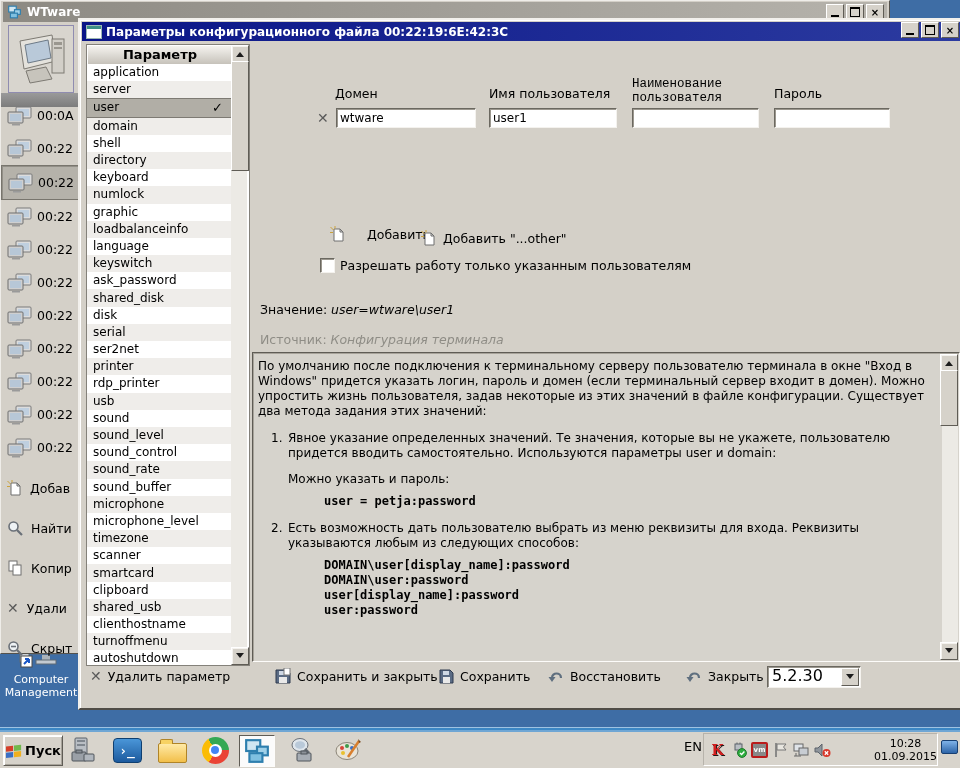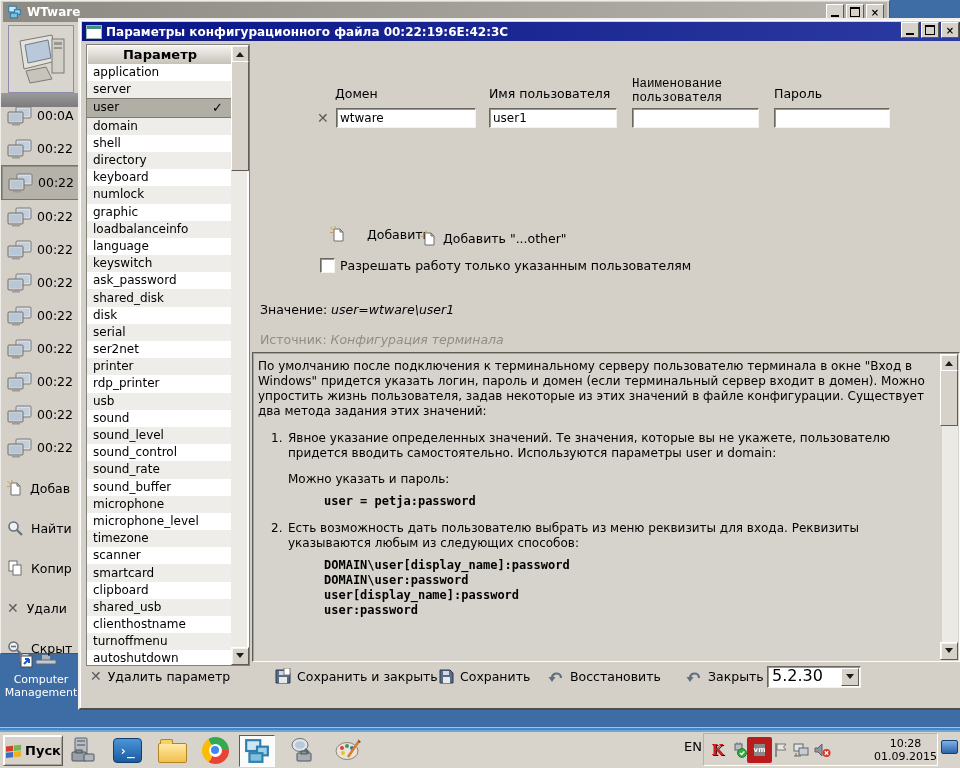--- a/index.html
+++ b/index.html
@@ -90,21 +90,21 @@
   .checkbox{width:13px;height:13px;background:#fff;border:1px solid;border-color:#6b6860 #f4f2ee #f4f2ee #6b6860;
             box-shadow:inset 1px 1px 0 #9b978e;position:absolute;}
   .chrome{display:block;width:27px;height:27px;border-radius:50%;position:relative;
           background:conic-gradient(from 90deg,#ea4335 0 33%,#fbbc05 0 66%,#34a853 0 100%);}
   .chrome i{position:absolute;inset:7px;background:#fff;border-radius:50%;}
   .chrome i b{position:absolute;inset:2.5px;background:#4285f4;border-radius:50%;}
   .folder{width:27px;height:18px;background:linear-gradient(#ffeaa6,#f2bf4a);border:1px solid #b08427;border-radius:2px;position:relative;margin-top:5px;}
   .folder:before{content:"";position:absolute;top:-5px;left:1px;width:11px;height:4px;background:#f7d263;border:1px solid #b08427;border-bottom:none;border-radius:2px 2px 0 0;}
   .ps{width:27px;height:23px;background:linear-gradient(#4a96d8,#1c5a9e);border:1px solid #0f3f70;border-radius:4px;
       color:#fff;font:bold 13px/23px "DejaVu Sans Mono",monospace;text-align:center;}
-  .vmbadge{width:15px;height:12px;background:#888;border:7px solid #b91c1c;border-radius:2px;color:#fff;
+  .vmbadge{width:15px;height:12px;background:#888;border:2px solid #b91c1c;border-radius:2px;color:#fff;
            font:bold 7px/12px "DejaVu Sans",sans-serif;text-align:center;}
   .kbadge{font:bold 14px/14px "DejaVu Serif",serif;color:#d21f1f;text-shadow:1px 1px 0 #1b1b1b;}
   .showdesk{position:absolute;right:2px;top:12px;width:15px;height:12px;background:linear-gradient(#7fb2e8,#2d64a8);
             border:1px solid #173f72;border-radius:2px;}
 </style>
 </head>
 <body>
 
 <div id="bw" class="abs">
   <div id="bw-title">

